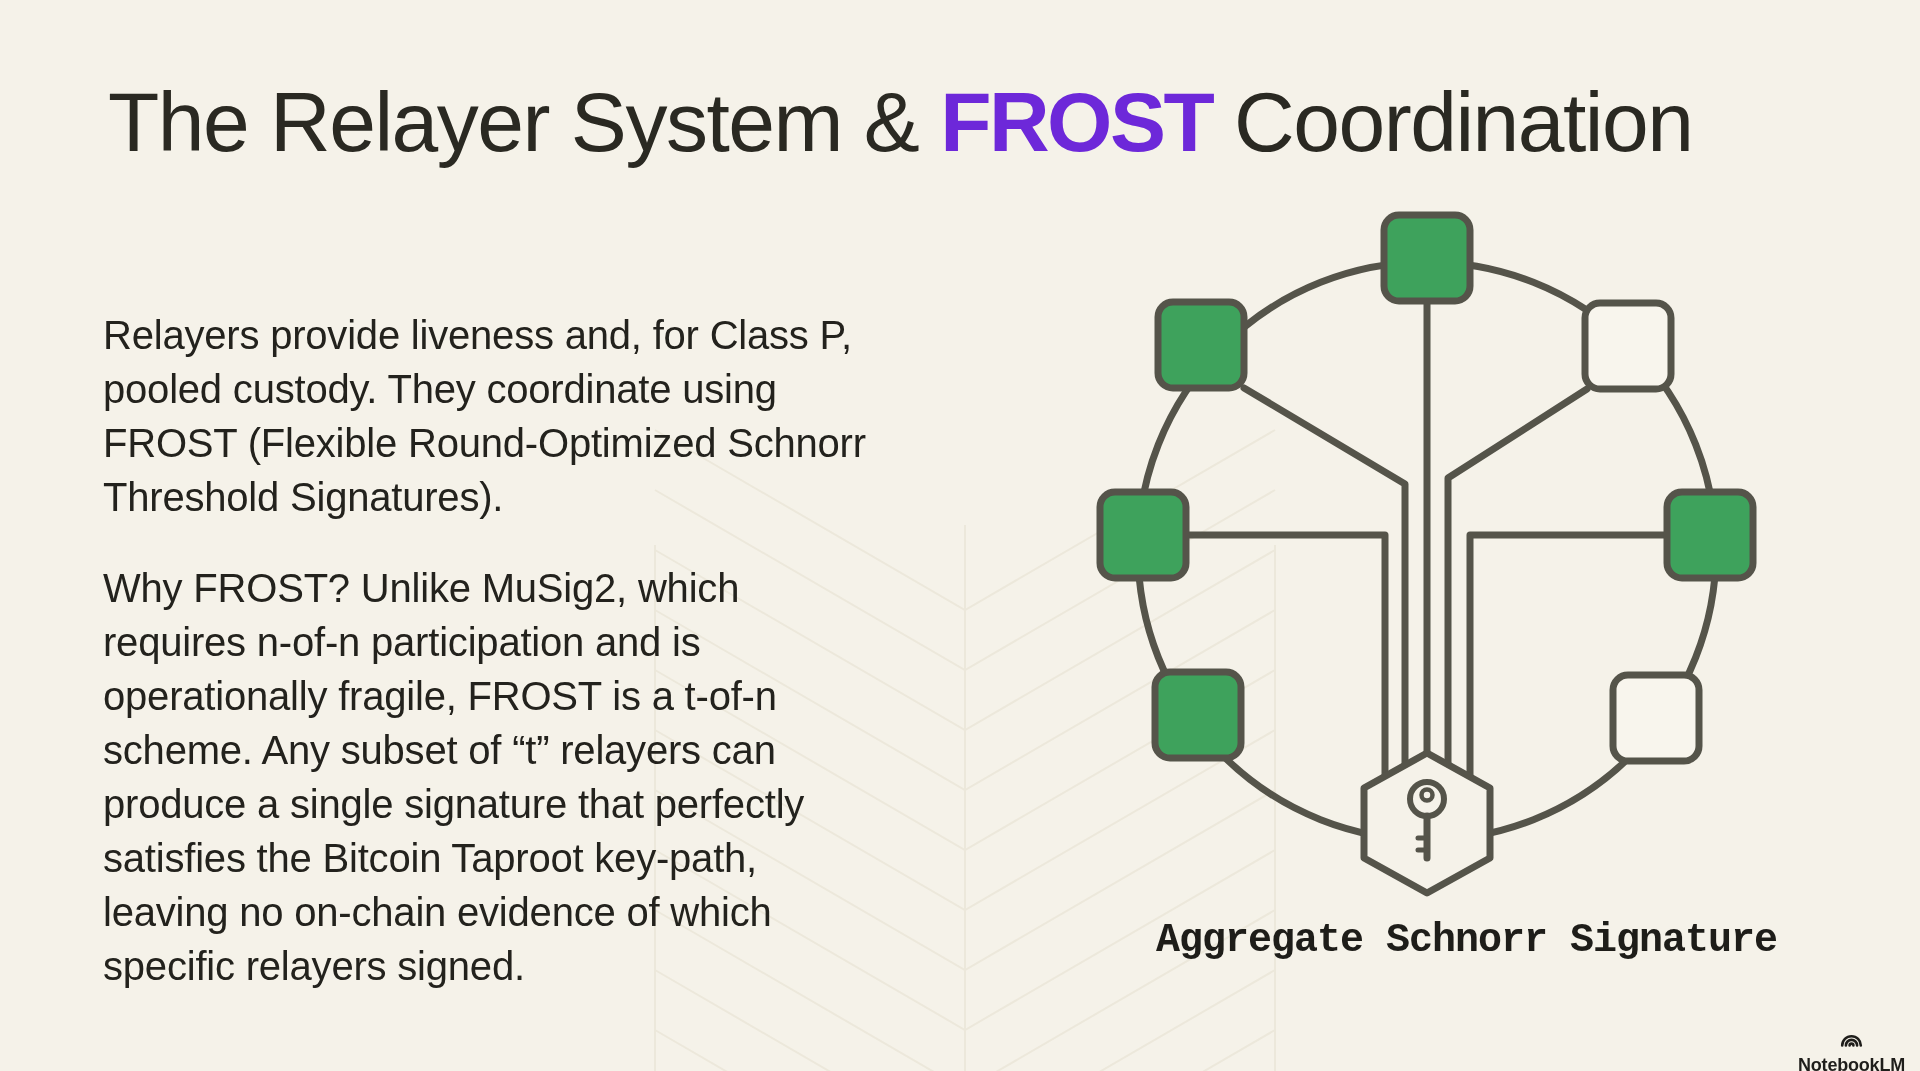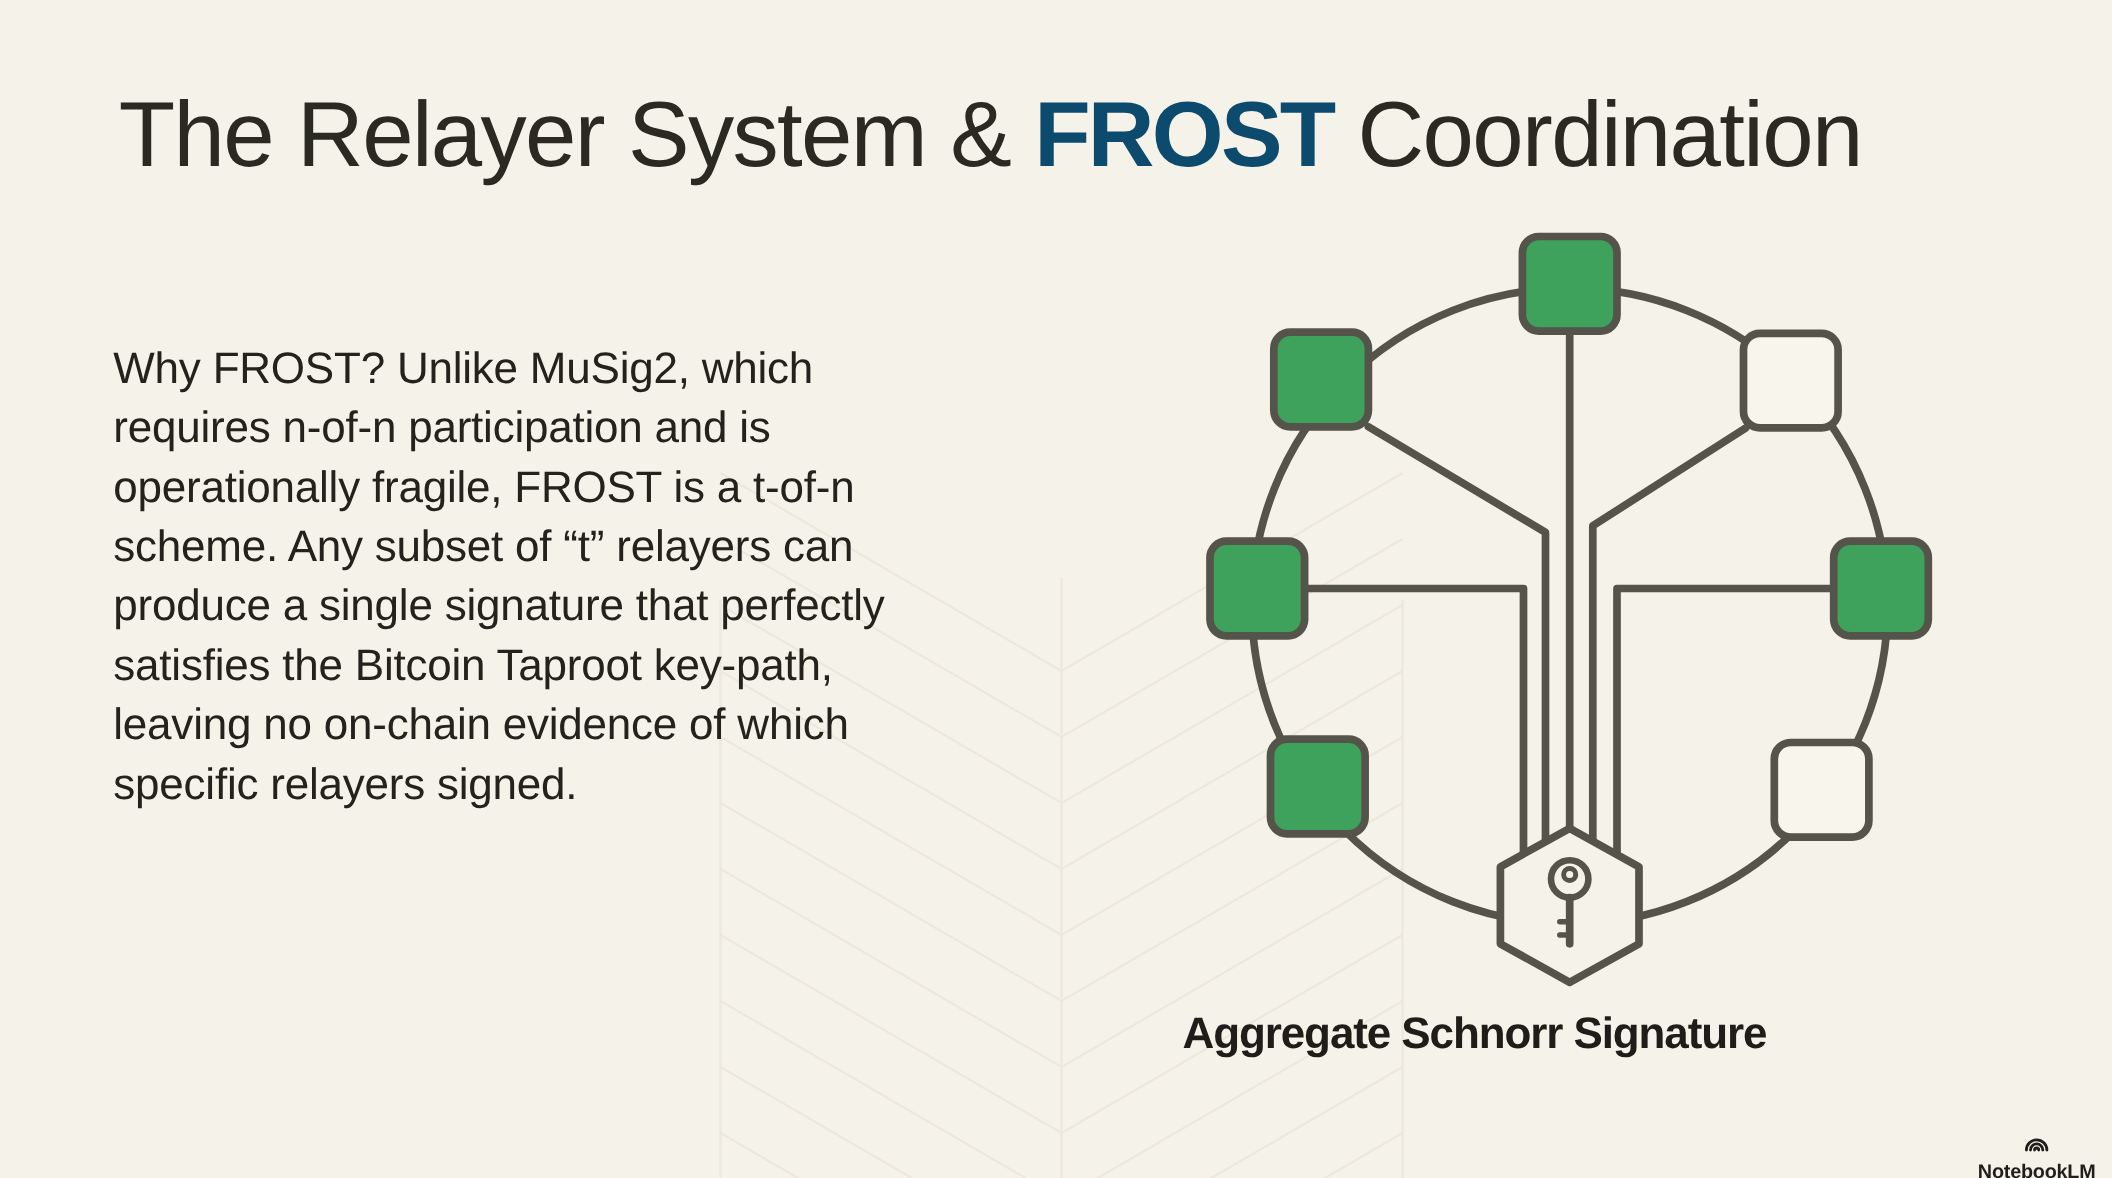--- a/index.html
+++ b/index.html
@@ -8,32 +8,32 @@
     background:#F5F2E9;
     font-family:"Liberation Sans",sans-serif;
     color:#23221D;
   }
   .pattern{position:absolute;left:0;top:0;pointer-events:none;}
   .title{
     position:absolute;left:108px;top:76px;
     font-size:84px;line-height:92px;letter-spacing:-1.5px;
     color:#2A2922;white-space:nowrap;font-weight:400;
   }
-  .title .emph{font-weight:700;letter-spacing:-2.5px;color:#0c4a6e;}
+  .title .emph{font-weight:700;letter-spacing:-2.5px;color:#6d28d9;}
   .body-col{position:absolute;left:103px;top:308px;width:840px;}
   .para{
     font-size:40px;line-height:54px;letter-spacing:-0.2px;
     color:#23221D;white-space:pre-line;
   }
   .para + .para{margin-top:37px;}
   .diagram{position:absolute;left:1040px;top:170px;}
   .caption{
     position:absolute;left:1075px;top:918px;width:702px;
-    text-align:left;
-    font-family:Liberation Sans, sans-serif;
+    text-align:right;
+    font-family:Liberation Mono, monospace;
     font-weight:700;font-size:40px;letter-spacing:-1px;
     color:#1E1D19;white-space:nowrap;
   }
   .footer{
     position:absolute;top:1029px;right:15px;
     display:flex;align-items:center;gap:6px;
     font-size:18px;font-weight:700;color:#1F1E1B;letter-spacing:-0.2px;flex-direction:column;
   }
   .footer svg{display:block;}
 </style>
@@ -57,20 +57,24 @@
     <polyline points="655,970 965,1150 1275,970"></polyline>
     <polyline points="655,1030 965,1210 1275,1030"></polyline>
   </g>
 </svg>
 
 <div class="title">
   <span>The Relayer System &amp; </span><span class="emph">FROST</span><span> Coordination</span>
 </div>
 
 <div class="body-col">
+  <div class="para">Relayers provide liveness and, for Class P,
+pooled custody. They coordinate using
+FROST (Flexible Round-Optimized Schnorr
+Threshold Signatures).</div>
   <div class="para">Why FROST? Unlike MuSig2, which
 requires n-of-n participation and is
 operationally fragile, FROST is a t-of-n
 scheme. Any subset of “t” relayers can
 produce a single signature that perfectly
 satisfies the Bitcoin Taproot key-path,
 leaving no on-chain evidence of which
 specific relayers signed.</div>
 </div>
 

